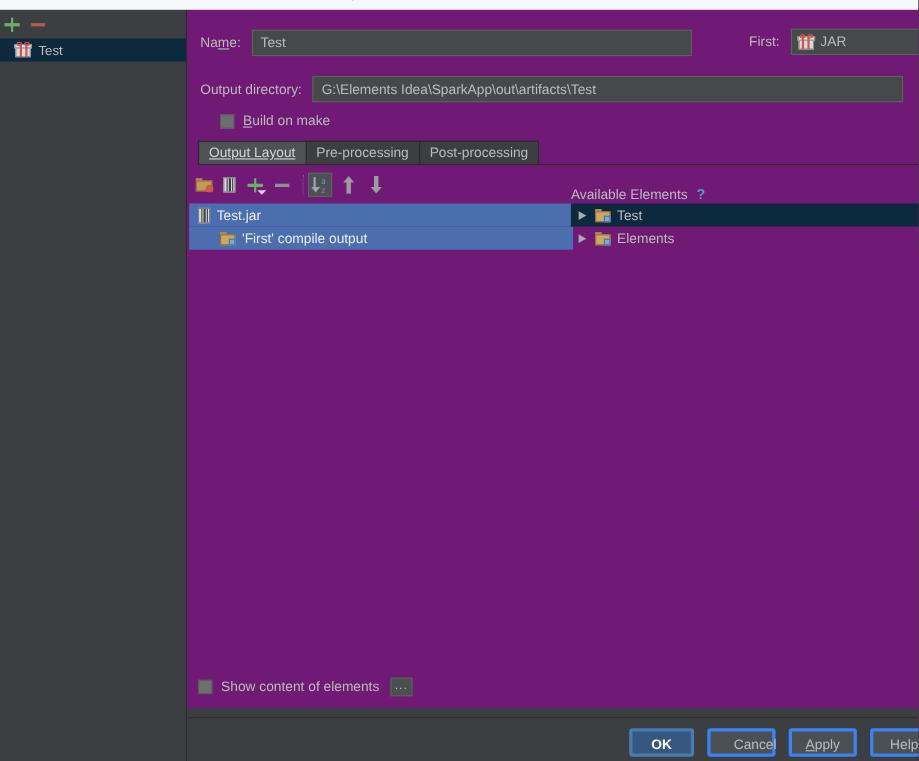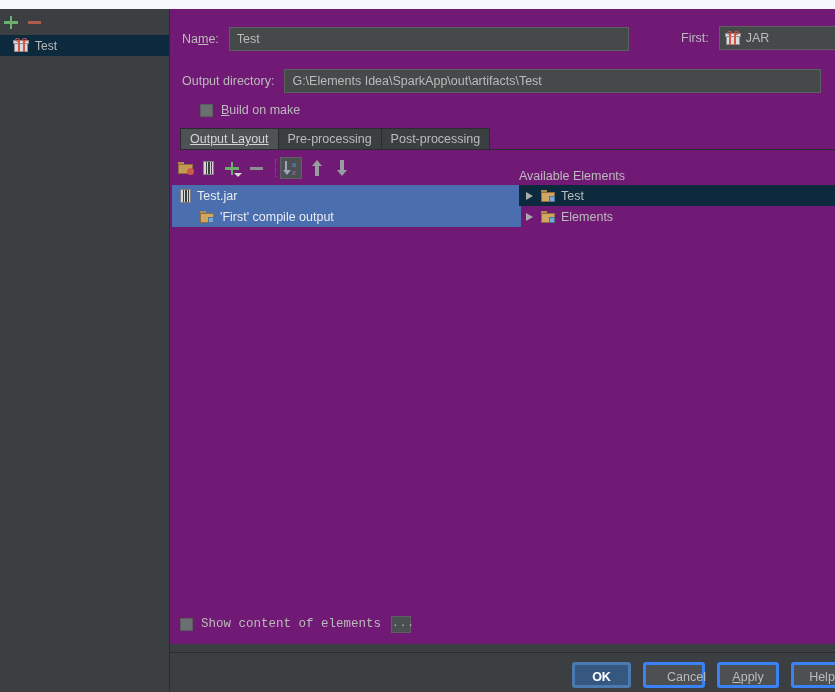--- a/index.html
+++ b/index.html
@@ -400,37 +400,36 @@
     border: 1px solid #4f7397;
     box-sizing: border-box;
   }
   .avail-header {
     position: absolute;
     left: 349px; top: 160px;
     display: flex;
     align-items: center;
     font-size: 12.5px;
     color: #bbbbbb;
-    flex-direction: column;
   }
   .qmark {
     margin-left: 8px;
     color: #4e9ad4;
     font-weight: bold;
     font-size: 13px;
   }
 
   
   .divider-h {
     position: absolute;
     left: 0; top: 643px;
     width: 665px; height: 1px;
     background: #2b2b2b;
   }
-  #row-showcontent { left: 10px; top: 606px; font-family: Liberation Mono, monospace; }
+  #row-showcontent { left: 10px; top: 606px; }
   .ellipsis-btn {
     margin-left: 10px;
     width: 20px; height: 17px;
     background: #4b4f50;
     border: 1px solid #5d6061;
     box-sizing: border-box;
     color: #bbbbbb;
     font-size: 11px;
     line-height: 12px;
     text-align: center;

